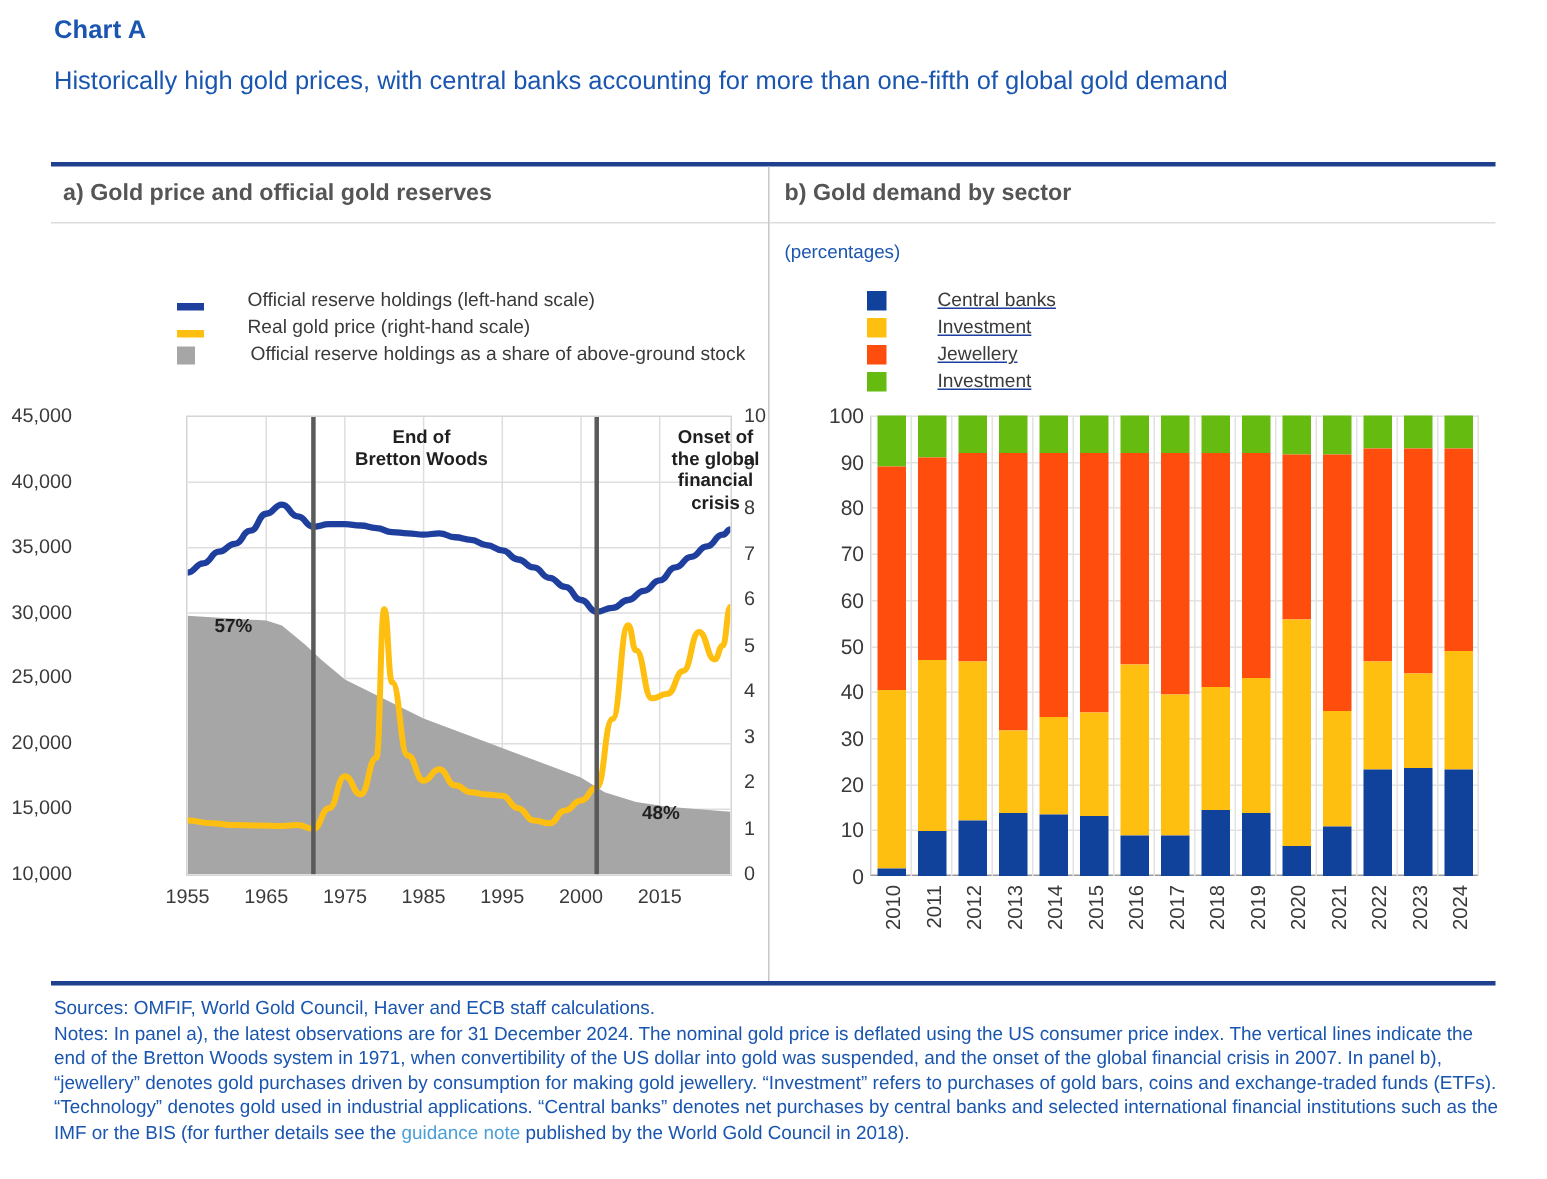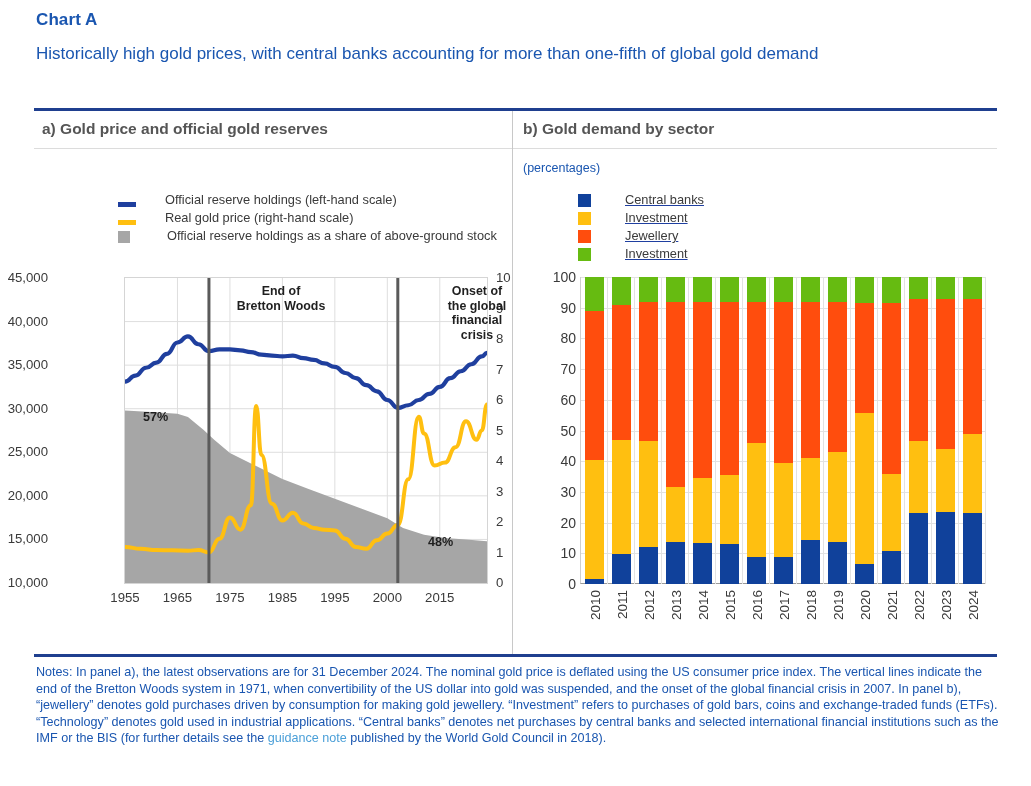--- a/index.html
+++ b/index.html
@@ -362,16 +362,17 @@
         <div class="rxtick" style="left: 310.5px;">2019</div>
         <div class="rxtick" style="left: 337.5px;">2020</div>
         <div class="rxtick" style="left: 364.5px;">2021</div>
         <div class="rxtick" style="left: 391.5px;">2022</div>
         <div class="rxtick" style="left: 418.5px;">2023</div>
         <div class="rxtick" style="left: 445.5px;">2024</div>
       </div>
   </div>
 
   <div class="notes">
+    <p>Sources: OMFIF, World Gold Council, Haver and ECB staff calculations.</p>
     <p><span>Notes: In panel a), the latest observations are for 31 December 2024. The nominal gold price is deflated using the US consumer price index. The vertical lines indicate the end of the Bretton Woods system in 1971, when convertibility of the US dollar into gold was suspended, and the onset of the global financial crisis in 2007. In panel b), “jewellery” denotes gold purchases driven by consumption for making gold jewellery. “Investment” refers to purchases of gold bars, coins and exchange-traded funds (ETFs). “Technology” denotes gold used in industrial applications. “Central banks” denotes net purchases by central banks and selected international financial institutions such as the IMF or the BIS (for further details see the </span><span class="link">guidance note</span><span> published by the World Gold Council in 2018).</span></p>
   </div>
 
 </div>
 
 </body></html>

